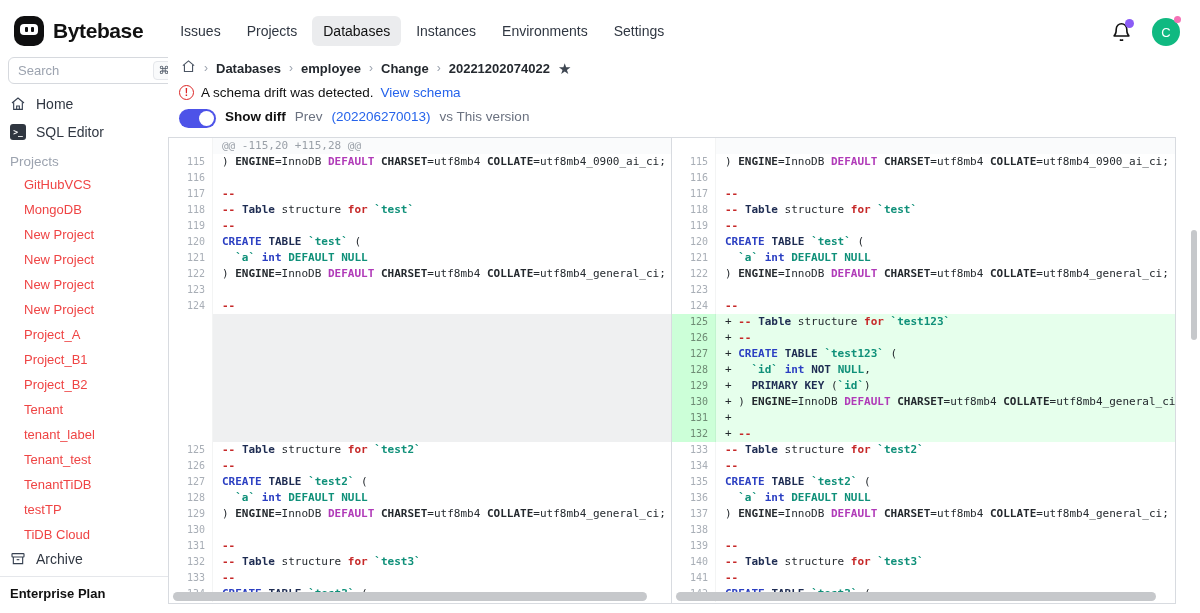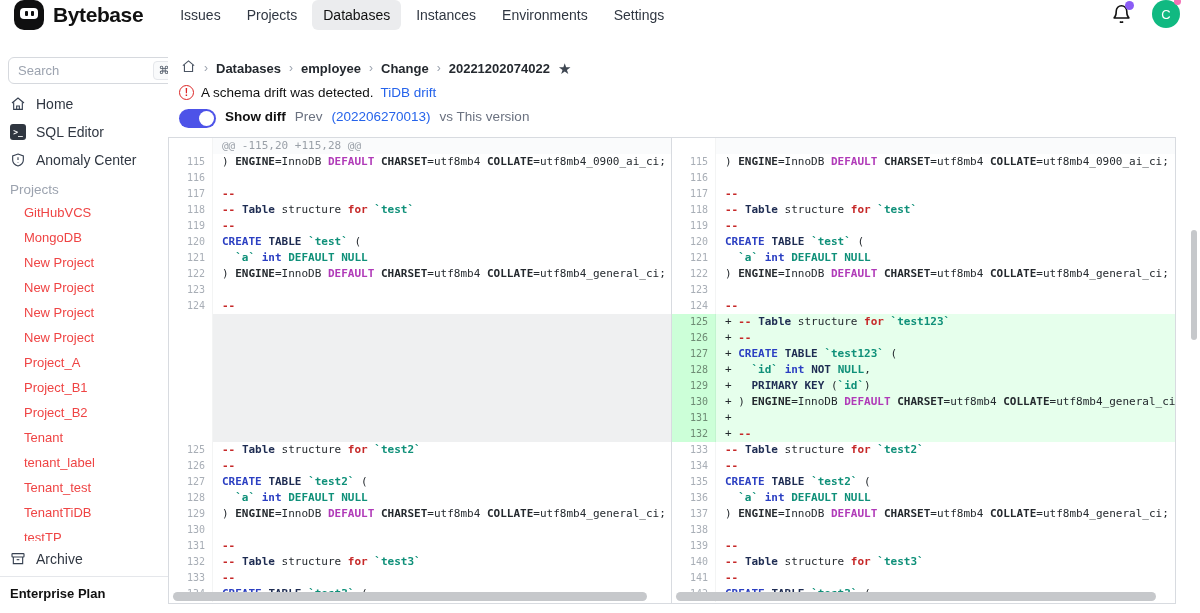--- a/index.html
+++ b/index.html
@@ -1,21 +1,21 @@
 <!DOCTYPE html>
 <html><head>
 <meta charset="utf-8">
 <style>
   * { margin:0; padding:0; box-sizing:border-box; }
   html,body { width:1200px; height:613px; overflow:hidden; background:#fff;
     font-family:"Liberation Sans", sans-serif; color:#1f2937; position:relative; }
 
   
   .topnav { position:absolute; top:0; left:0; right:0; height:46px; display:flex;
-    align-items:flex-start; padding:0 20px 0 14px; background:#fff; }
+    align-items:flex-end; padding:0 20px 0 14px; background:#fff; }
   .brand { display:flex; align-items:center; gap:9px; cursor:pointer; }
   .logo { width:30px; height:30px; background:#0f0f10; border-radius:10px; position:relative; }
   .logo .mouth { position:absolute; left:6px; top:8px; width:18px; height:11px; background:#fff; border-radius:4px; }
   .logo .eye { position:absolute; top:11px; width:3px; height:5px; background:#0f0f10; border-radius:1px; }
   .logo .e1 { left:11px; } .logo .e2 { left:17px; }
   .brand-name { font-size:21px; font-weight:800; letter-spacing:-0.4px; color:#111; }
   .nav-items { display:flex; margin-left:26px; gap:4px; }
   .nav-item { font-size:14px; color:#303742; padding:7px 11px; border-radius:6px; cursor:pointer; }
   .nav-item.active { background:#ebecee; color:#111; }
   .nav-right { margin-left:auto; display:flex; align-items:center; gap:20px; }
@@ -138,28 +138,20 @@
         <path d="M3 10.5L12 3l9 7.5"></path>
         <path d="M5.5 9.3V20h13V9.3"></path>
         <path d="M10 20v-5h4v5"></path>
       </svg>
     <span>Home</span>
   </div>
   <div class="side-item">
     <span class="term-icon">&gt;_</span>
     <span>SQL Editor</span>
   </div>
-  <div class="side-item">
-    <svg viewBox="0 0 24 24">
-        <path d="M12 3l8 3v6c0 5-3.5 7.5-8 9-4.5-1.5-8-4-8-9V6z"></path>
-        <path d="M12 8v4"></path>
-        <path d="M12 15.5v.5"></path>
-      </svg>
-    <span>Anomaly Center</span>
-  </div>
   <div>
       <div class="side-section">Projects</div>
       <div class="proj-item">GitHubVCS</div>
       <div class="proj-item">MongoDB</div>
       <div class="proj-item">New Project</div>
       <div class="proj-item">New Project</div>
       <div class="proj-item">New Project</div>
       <div class="proj-item">New Project</div>
       <div class="proj-item">Project_A</div>
       <div class="proj-item">Project_B1</div>
@@ -201,21 +193,21 @@
         <span class="crumb-sep">›</span>
         <span class="crumb">Change</span>
         <span class="crumb-sep">›</span>
         <span class="crumb">20221202074022</span>
       </span>
     <span class="star">★</span>
   </div>
   <div class="alert-row">
     <span class="alert-icon">!</span>
     <span>A schema drift was detected.</span>
-    <span class="link">TiDB drift</span>
+    <span class="link">View schema</span>
   </div>
   <div class="toggle-row">
     <div class="toggle">
         <div class="toggle-knob"></div>
       </div>
     <span class="toggle-label">Show diff</span>
     <span class="muted">Prev</span>
     <span class="link">(202206270013)</span>
     <span class="muted">vs This version</span>
   </div>

